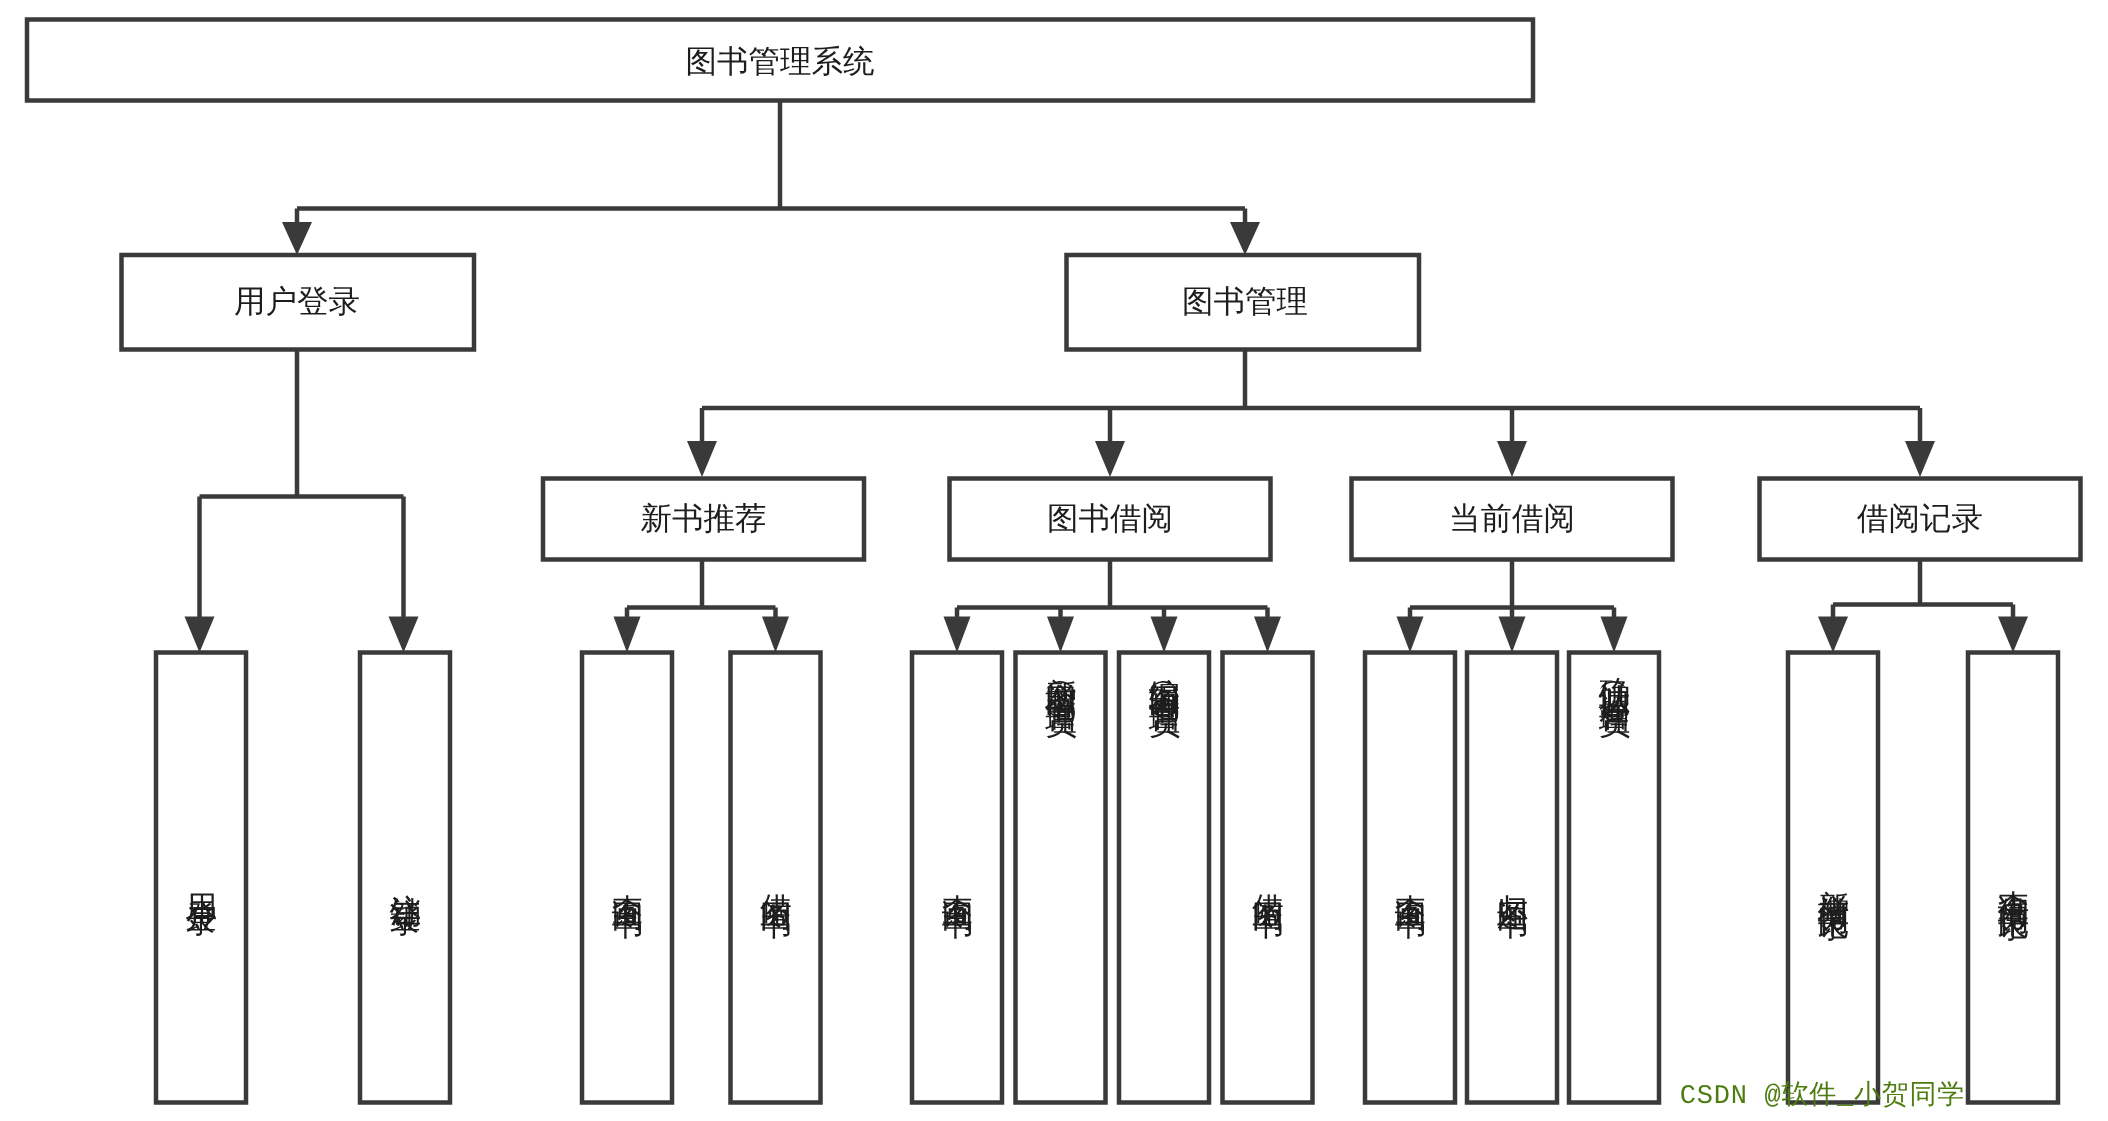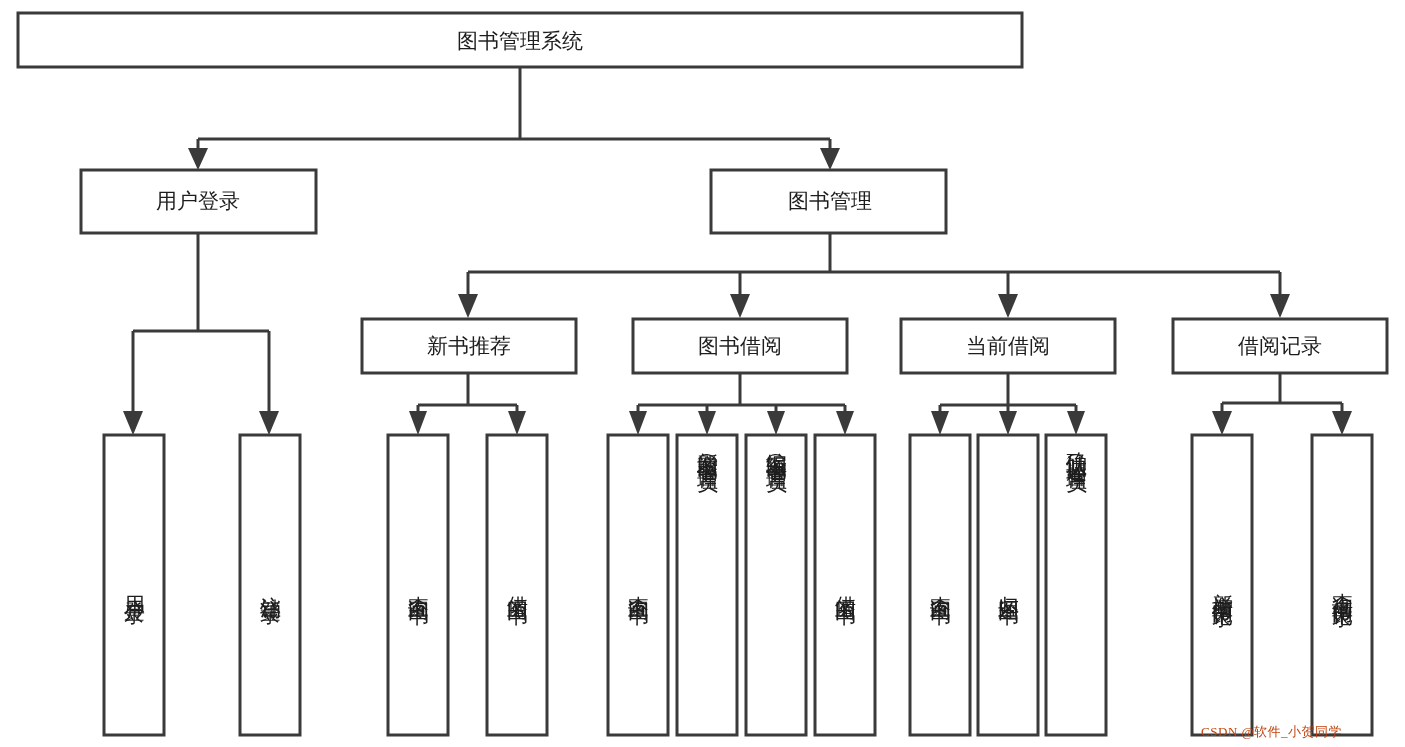--- a/index.html
+++ b/index.html
@@ -11,21 +11,20 @@
     width: 1405px;
     height: 747px;
     font-family: "DejaVu Sans", "Liberation Sans", sans-serif;
     overflow: hidden;
     position: relative;
   }
   #diagram-root {
     position: relative;
     width: 1324px;
     height: 747px;
-    padding-left: 32px;
   }
   svg.diagram-canvas {
     position: absolute;
     left: 0;
     top: 0;
     width: 1405px;
     height: 747px;
   }
   .node-box {
     fill: #ffffff;
@@ -64,23 +63,23 @@
     line-height: 1.18;
     letter-spacing: 3px;
     color: #1d1d1d;
     white-space: nowrap;
     text-align: center;
   }
   .watermark {
     position: absolute;
     right: 14px;
     bottom: 6px;
-    font-family: Liberation Serif, serif;
-    font-size: 13px;
-    color: #c2410c;
+    font-family: Liberation Mono, monospace;
+    font-size: 18px;
+    color: #4d7c0f;
     letter-spacing: 0.5px;
     white-space: nowrap;
   }
 </style>
 </head>
 <body>
 
 <div id="diagram-root">
 
   <svg class="diagram-canvas" viewBox="0 0 1405 747">

